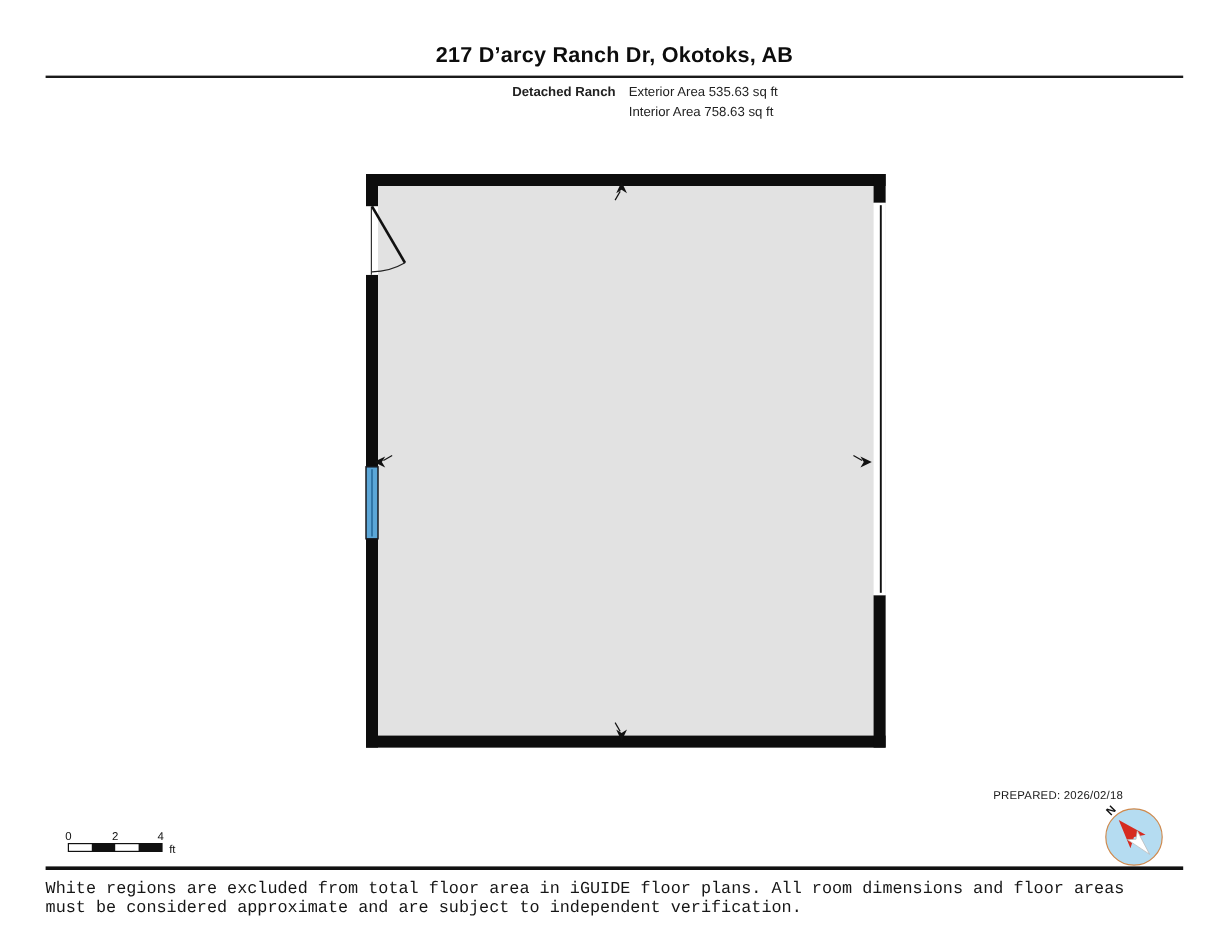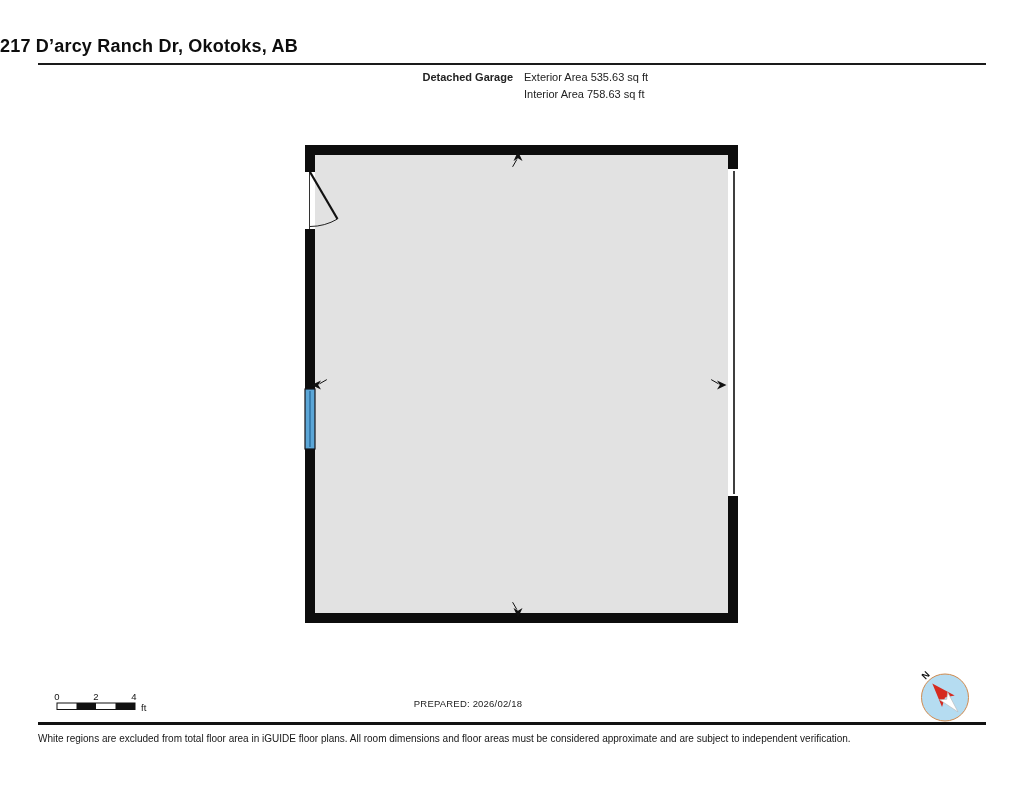--- a/index.html
+++ b/index.html
@@ -2,50 +2,50 @@
 <html><head>
 <meta charset="utf-8">
 <style>
   html,body{margin:0;padding:0;background:#ffffff;}
   #page{
     position:relative;width:1024px;height:791px;background:#ffffff;
     font-family:"Liberation Sans", sans-serif;color:#111;overflow:hidden;
   }
   .abs{position:absolute;}
   #title{
-    top:36px;left:0;width:1024px;text-align:left;
+    top:36px;left:0;width:1024px;text-align:center;
     font-size:18px;font-weight:bold;letter-spacing:0.2px;color:#0d0d0d;
   }
   #header-rule{left:38px;top:63px;width:948px;height:2px;background:#1a1a1a;}
   .areainfo{font-size:11px;color:#222;}
   #unit-label{right:511px;top:71px;font-weight:bold;text-align:right;white-space:nowrap;}
   #exterior-area{left:524px;top:71px;white-space:nowrap;}
   #interior-area{left:524px;top:88px;white-space:nowrap;}
   #plan-svg{left:0;top:0;}
   #room-label{
     left:421px;top:368px;width:201px;text-align:center;
     color:#3c3c3c;font-size:8px;line-height:9.5px;letter-spacing:0.2px;
   }
   #prepared{
-    left:0;top:698px;width:936px;text-align:center;
+    left:0;top:658px;width:936px;text-align:right;
     font-size:9.5px;color:#1c1c1c;letter-spacing:0.2px;
   }
   #footer-rule{left:38px;top:722px;width:948px;height:3px;background:#111;}
-  #disclaimer{left:38px;top:733px;width:920px;font-size:10px;color:#161616;}
+  #disclaimer{left:38px;top:733px;width:920px;font-size:14px;color:#161616;font-family:Liberation Mono, monospace;}
   svg text{font-family:"Liberation Sans", sans-serif;}
 </style>
 </head>
 <body>
 
 <div id="page">
 
   <div id="title" class="abs">217 D’arcy Ranch Dr, Okotoks, AB</div>
   <div id="header-rule" class="abs"></div>
 
-  <div id="unit-label" class="abs areainfo">Detached Garage</div>
+  <div id="unit-label" class="abs areainfo">Detached Ranch</div>
   <div id="exterior-area" class="abs areainfo">Exterior Area 535.63 sq ft</div>
   <div id="interior-area" class="abs areainfo">Interior Area 758.63 sq ft</div>
 
   <svg id="plan-svg" class="abs" width="1024" height="791" viewBox="0 0 1024 791">
 
     <rect x="305" y="145" width="433" height="478" fill="#e2e2e2"></rect>
 
     <g fill="#0d0d0d">
       <rect x="305" y="145" width="433" height="10"></rect>
       <rect x="305" y="613" width="433" height="10"></rect>

